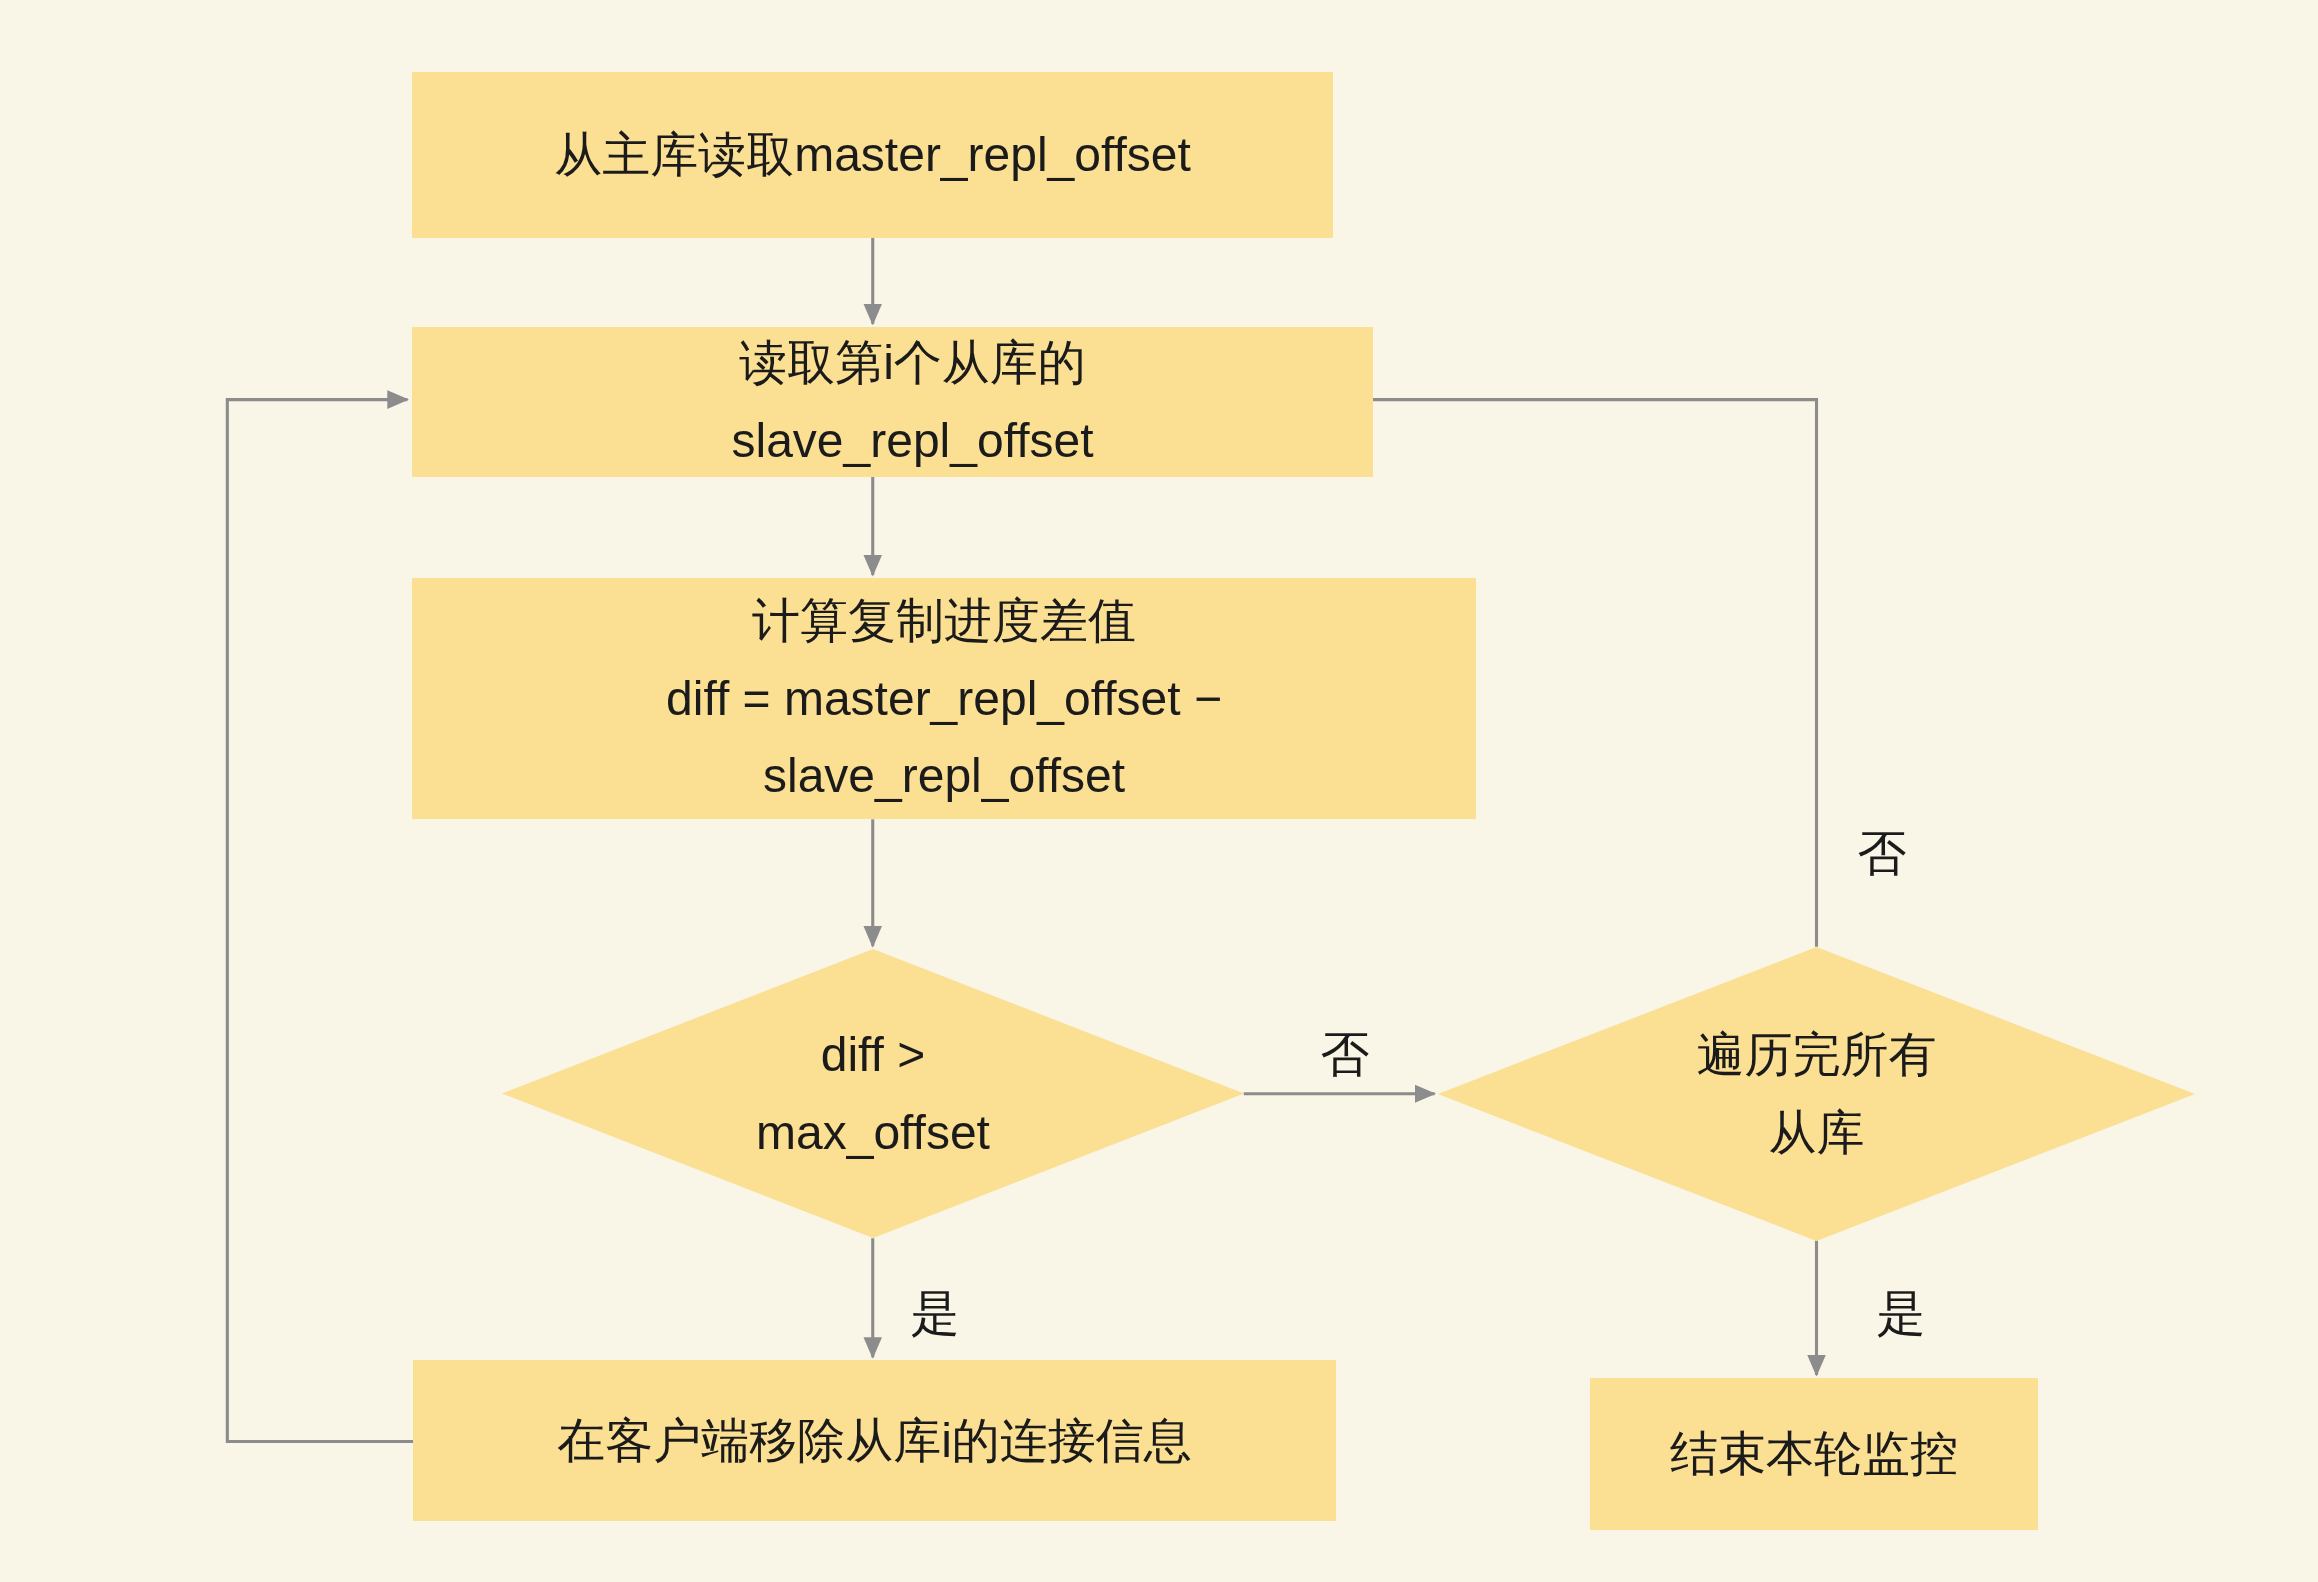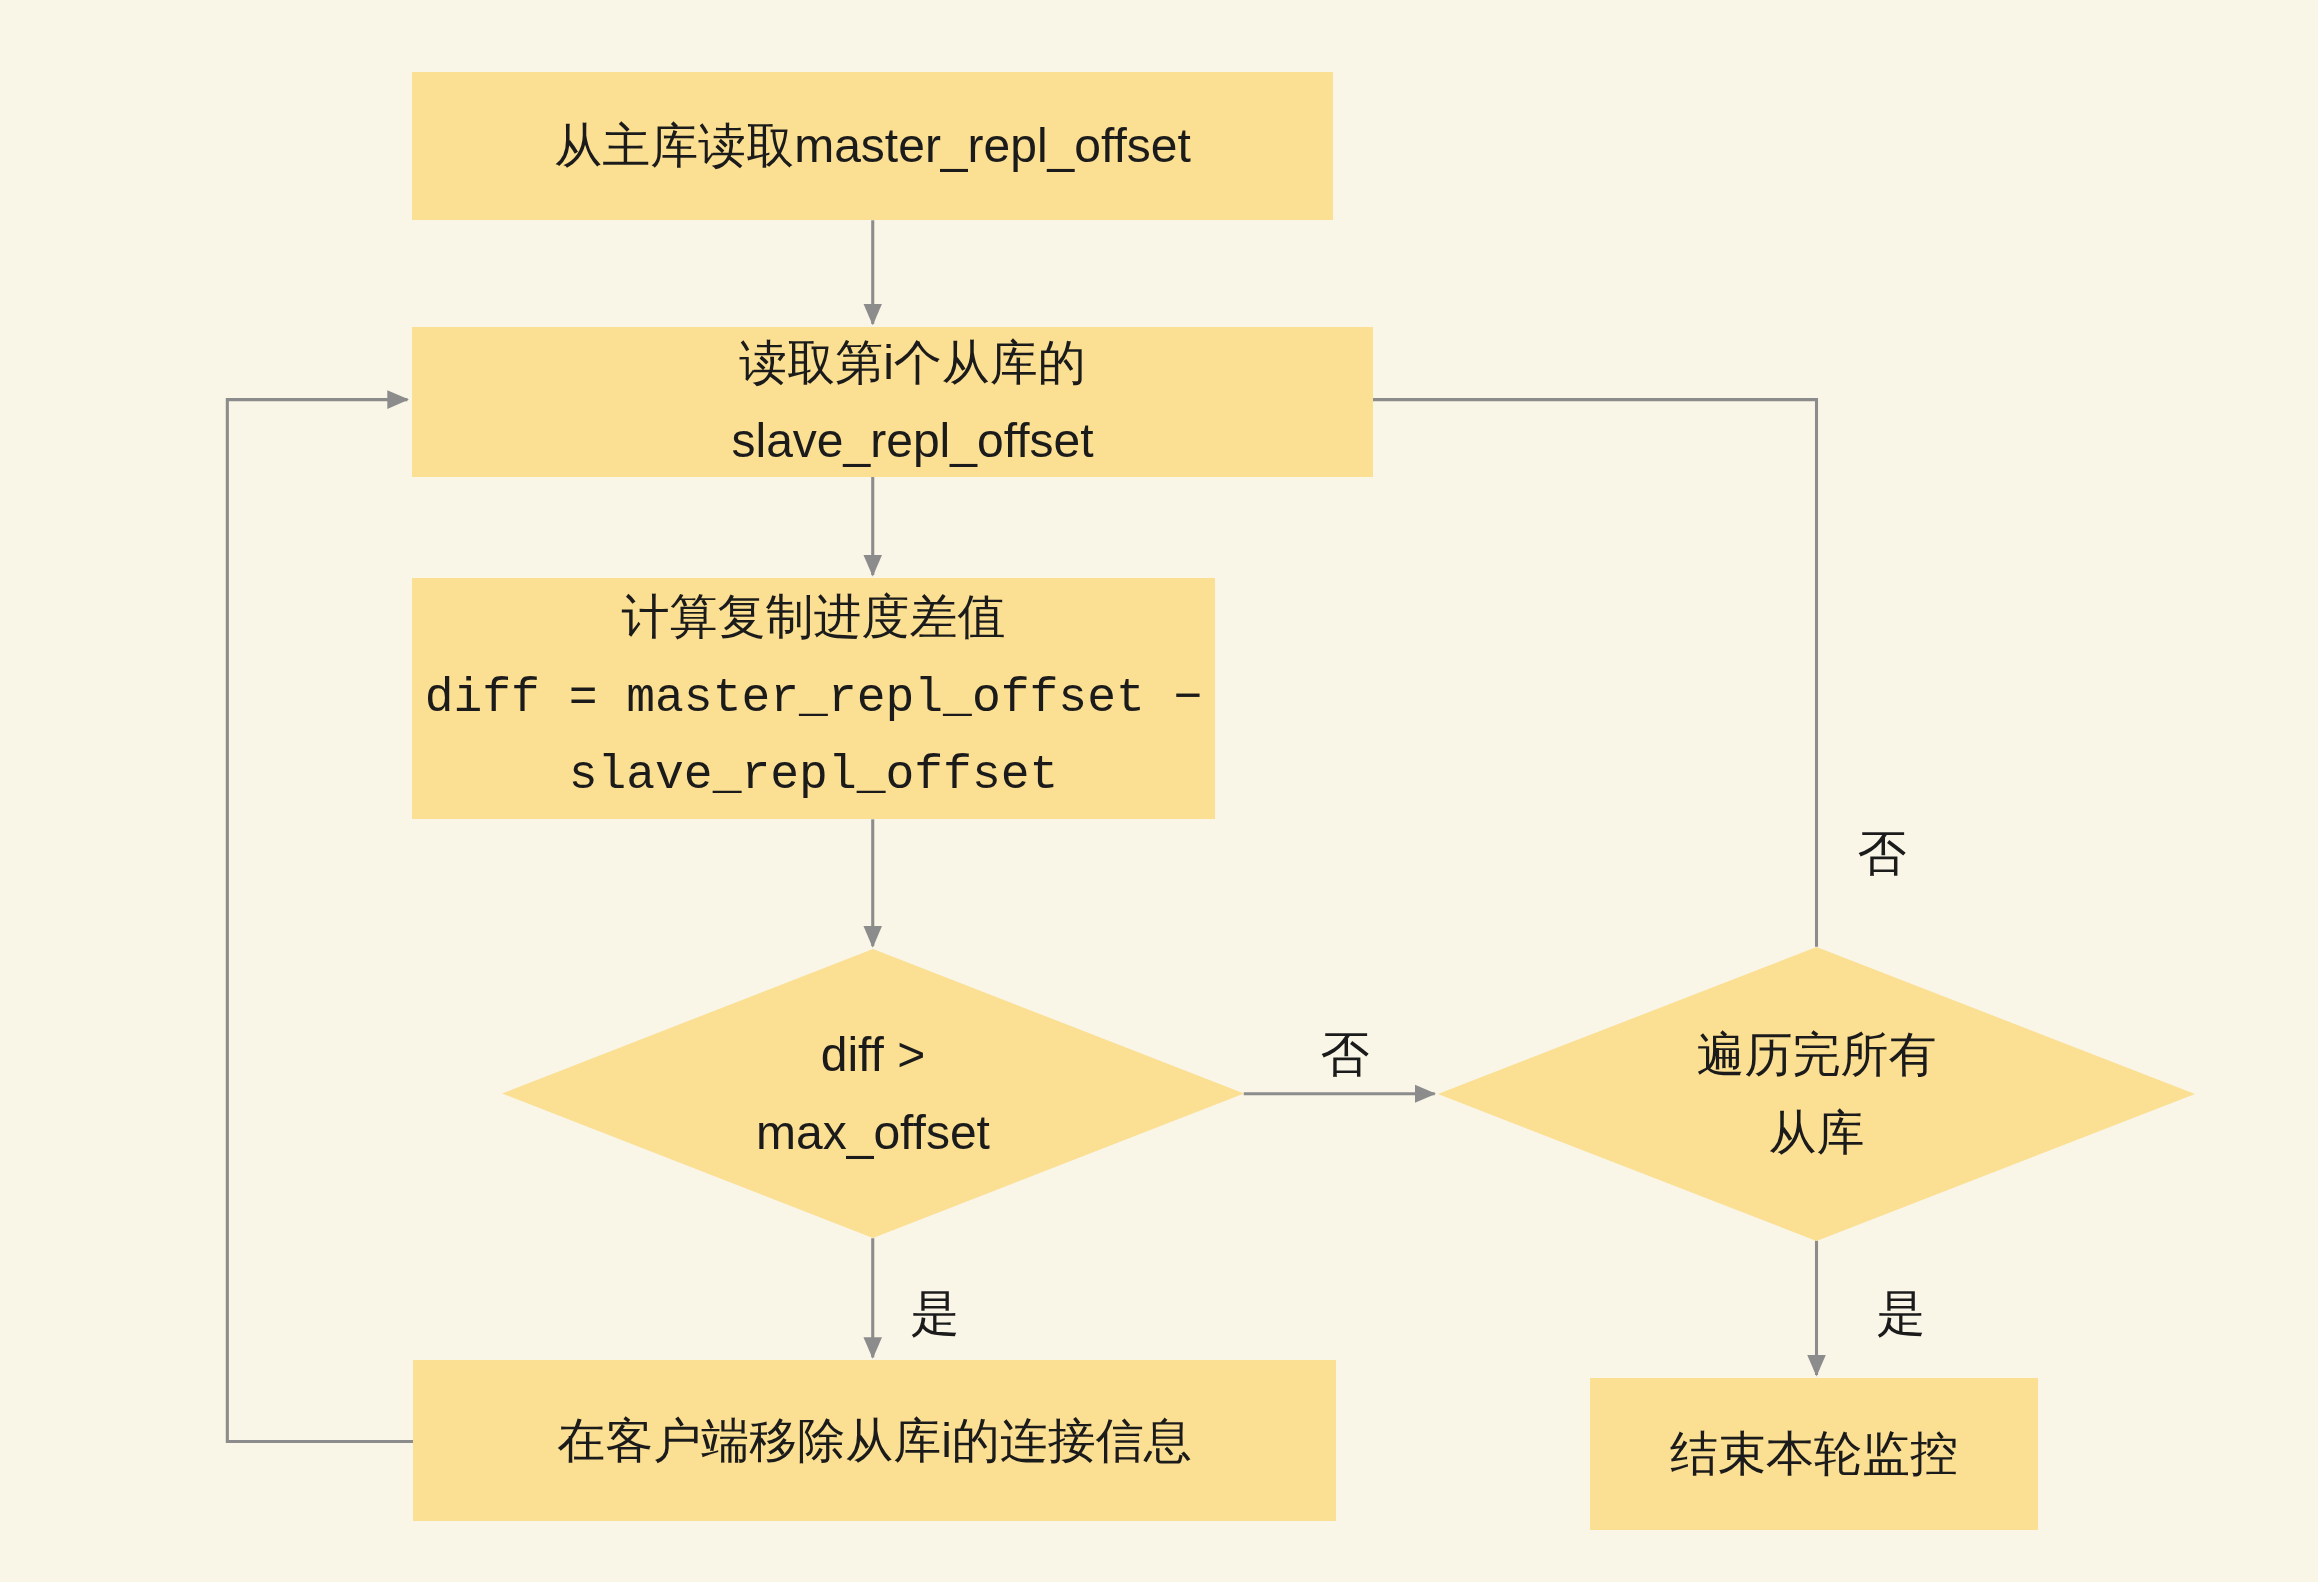--- a/index.html
+++ b/index.html
@@ -18,23 +18,23 @@
     font-size:48px;line-height:1.62;text-align:center;white-space:pre-line;
   }
   .decision{
     clip-path:polygon(50% 0%,100% 50%,50% 100%,0% 50%);
   }
   .edge-label{
     position:absolute;transform:translate(-50%,-50%);
     color:#1B1B1B;font-size:49px;white-space:nowrap;
   }
   
-  #n-read-master {left:412px; top:72px;  width:921px;height:148px;}
+  #n-read-master {left:412px; top:72px;  width:921px;height:166px;}
   #n-read-slave  {left:412px; top:327px; width:921px;height:150px;padding-left:40px;}
-  #n-compute-diff{left:412px; top:578px; width:803px;height:241px;font-family:Liberation Mono, monospace;}
+  #n-compute-diff{left:412px; top:578px; width:1064px;height:241px;}
   #n-check-diff  {left:502px; top:949px;width:742px; height:289px;}
   #n-check-trav  {left:1438px;top:947px;width:757px; height:294px;}
   #n-remove-slave{left:413px; top:1360px;width:923px;height:161px;}
   #n-end-monitor {left:1590px;top:1378px;width:448px; height:152px;}
   
   #lbl-diff-no  {left:1345px;top:1055px;}
   #lbl-diff-yes {left:935px;top:1314px;}
   #lbl-trav-no  {left:1882px;top:854px;}
   #lbl-trav-yes {left:1901px;top:1314px;}
 </style>

